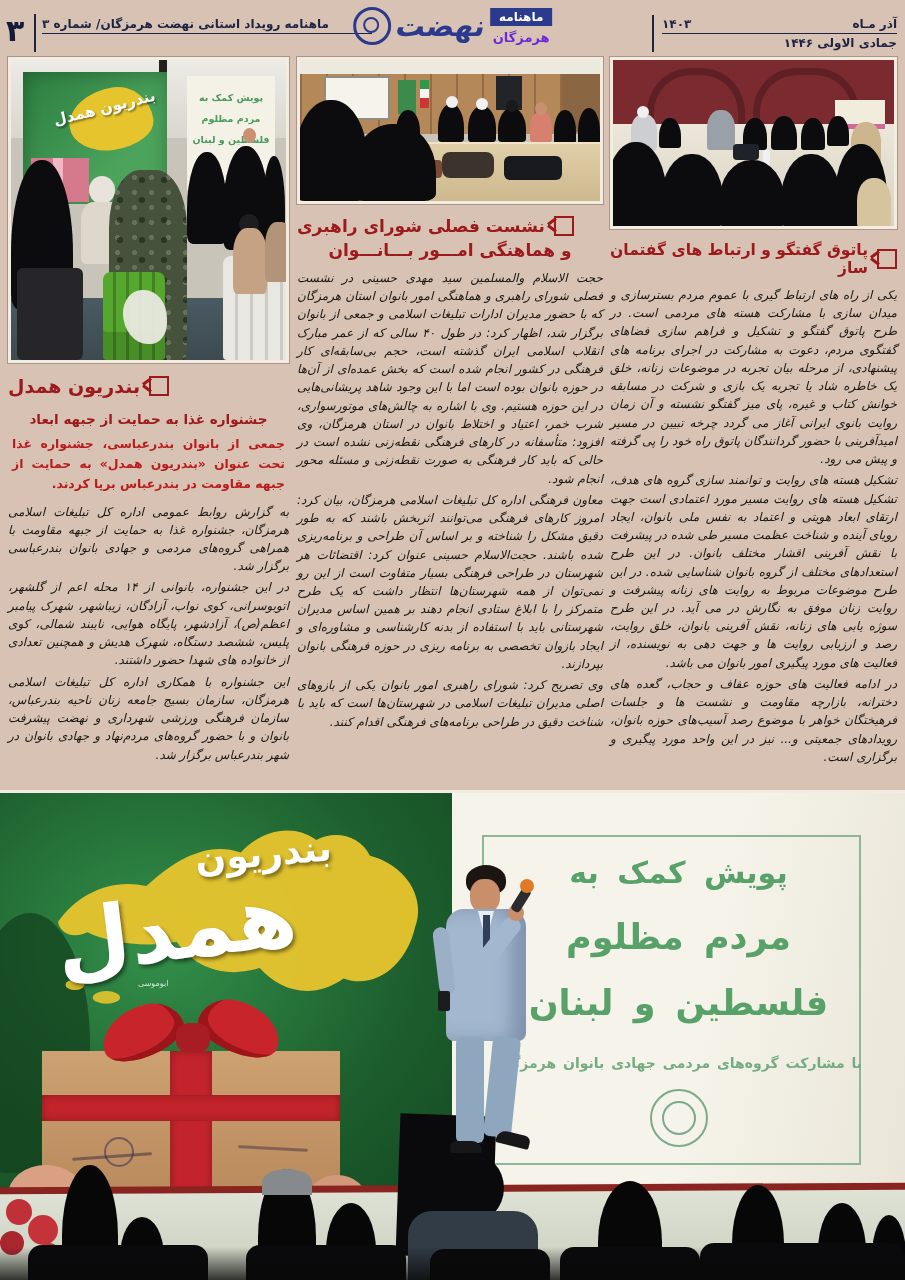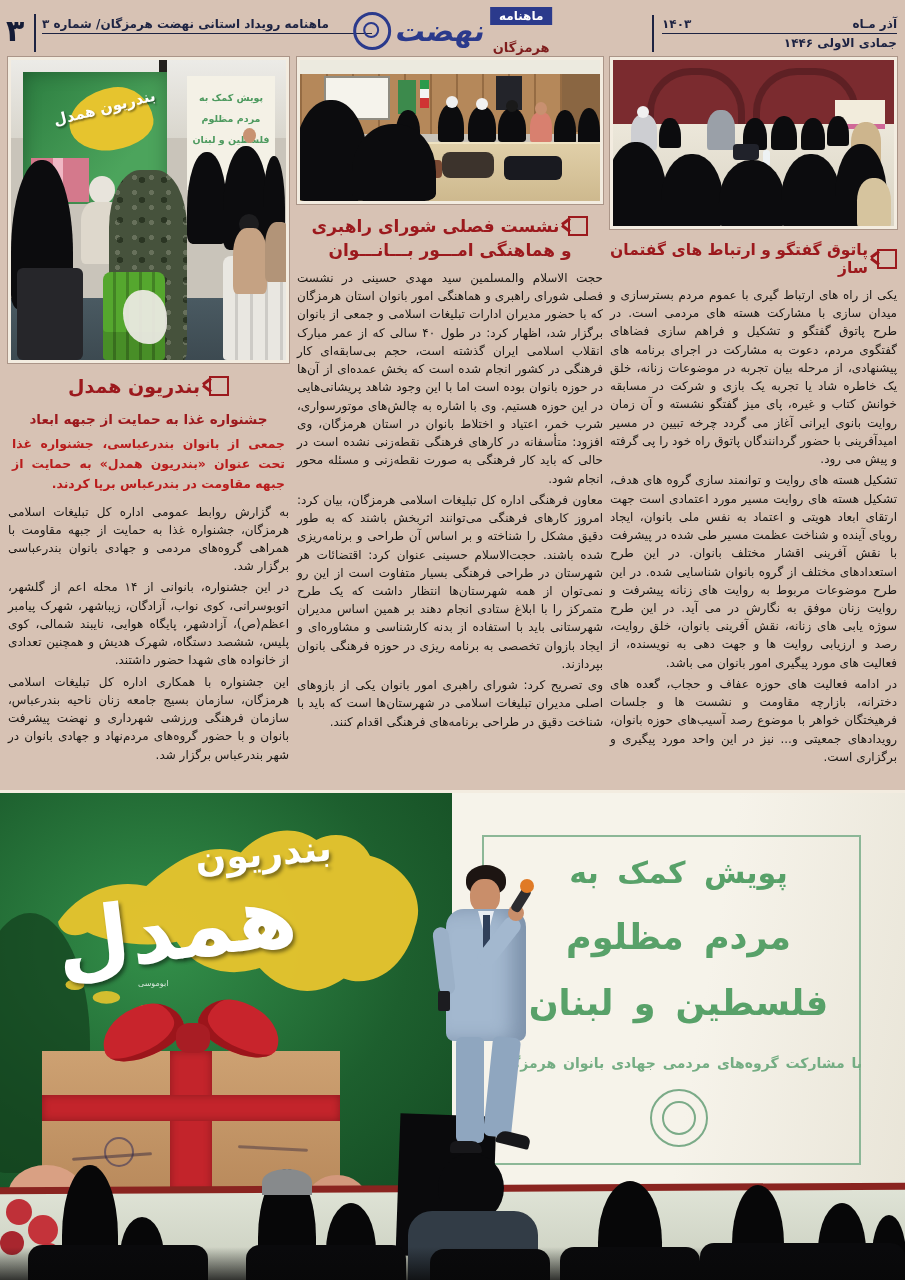--- a/index.html
+++ b/index.html
@@ -15,42 +15,42 @@
   .hdr-left .row:first-child{border-bottom:1.5px solid #1d2342;}
   .hdr-right{position:absolute;right:8px;top:9px;width:235px;border-left:2px solid #1d2342;padding-left:8px;}
   .hdr-right .row{padding:2px 0;display:flex;justify-content:space-between;}
   .hdr-right .row:first-child{border-bottom:1.5px solid #1d2342;}
   .logo{position:absolute;left:50%;top:1px;transform:translateX(-50%);display:flex;align-items:center;gap:5px;direction:ltr;}
   .logo-emblem{width:32px;height:32px;border:3px solid #2b3a8c;border-radius:50%;position:relative;}
   .logo-emblem::after{content:"";position:absolute;left:7px;top:7px;width:12px;height:12px;border:2px solid #2b3a8c;border-radius:50%;}
   .logo-cal{font-size:29px;font-weight:bold;color:#2b3a8c;transform:skewX(-10deg);letter-spacing:-1px;}
   .logo-col{display:flex;flex-direction:column;align-items:center;}
   .logo-box{background:#2b3a8c;color:#fff;font-size:12px;font-weight:bold;padding:2px 9px;}
-  .logo-region{color:#7f1d1d;font-size:13px;font-weight:bold;margin-top:15px;}
+  .logo-region{color:#6d28d9;font-size:13px;font-weight:bold;margin-top:4px;}
   
   .col{position:absolute;}
   #col-left{left:8px;top:57px;width:281px;}
   #col-mid{left:297px;top:57px;width:306px;}
   #col-right{left:610px;top:57px;width:287px;}
   .photo{position:relative;border:3px solid #f3ece0;box-shadow:0 0 0 1px rgba(70,45,35,.3);overflow:hidden;background:#c9c4ba;}
   #photo-left{height:300px;}
   #photo-mid{height:141px;}
   #photo-right{height:166px;}
   .headline-row{display:flex;align-items:center;gap:9px;margin-top:12px;color:#9c191d;direction:rtl;}
-  .center{justify-content:center;}
+  .center{justify-content:flex-end;}
   .marker{flex:none;width:16px;height:16px;border:2.5px solid #9c191d;position:relative;}
   .marker i{position:absolute;left:-9px;top:2px;width:10px;height:3px;background:#9c191d;transform:rotate(-36deg);}
   .marker b{position:absolute;left:-9px;top:9px;width:10px;height:3px;background:#9c191d;transform:rotate(36deg);}
   .headline{font-weight:bold;}
   .hl-19{font-size:19px;} .hl-17{font-size:17px;} .hl-16{font-size:15.5px;}
   .hl-line2{text-align:center;color:#9c191d;font-weight:bold;font-size:17px;margin-top:4px;}
   .subhead{text-align:center;color:#9c191d;font-weight:bold;font-size:13.5px;margin-top:14px;}
   .lead{font-weight:bold;font-size:12.4px;line-height:1.6;text-align:justify;margin:7px 4px 0 4px;color:#b91c1c;}
   .body{margin-top:9px;font-size:12px;line-height:1.52;text-align:justify;color:#1b1713;}
-  .body p{margin:0 0 3px 0;}
+  .body p{margin:0 0 3px 0;font-style:italic;}
   
   .blk{position:absolute;background:#0c0c0e;}
   .r{border-radius:48% 48% 14% 14%/62% 62% 10% 10%;}
   .hd{position:absolute;background:#0c0c0e;border-radius:50%;}
   
   #bottom-photo{position:absolute;top:790px;left:0;width:905px;height:490px;overflow:hidden;
                 background:#e8e5da;border-top:3px solid #f3ece0;}
   .cal-white{position:absolute;color:#fff;font-weight:bold;text-shadow:2px 3px 4px rgba(0,0,0,.45);white-space:nowrap;}
   .green-line{color:#58a169;font-weight:bold;text-align:center;width:100%;position:absolute;word-spacing:8px;}
   .sil{position:absolute;background:#070708;border-radius:50% 50% 18% 18%/60% 60% 12% 12%;}

